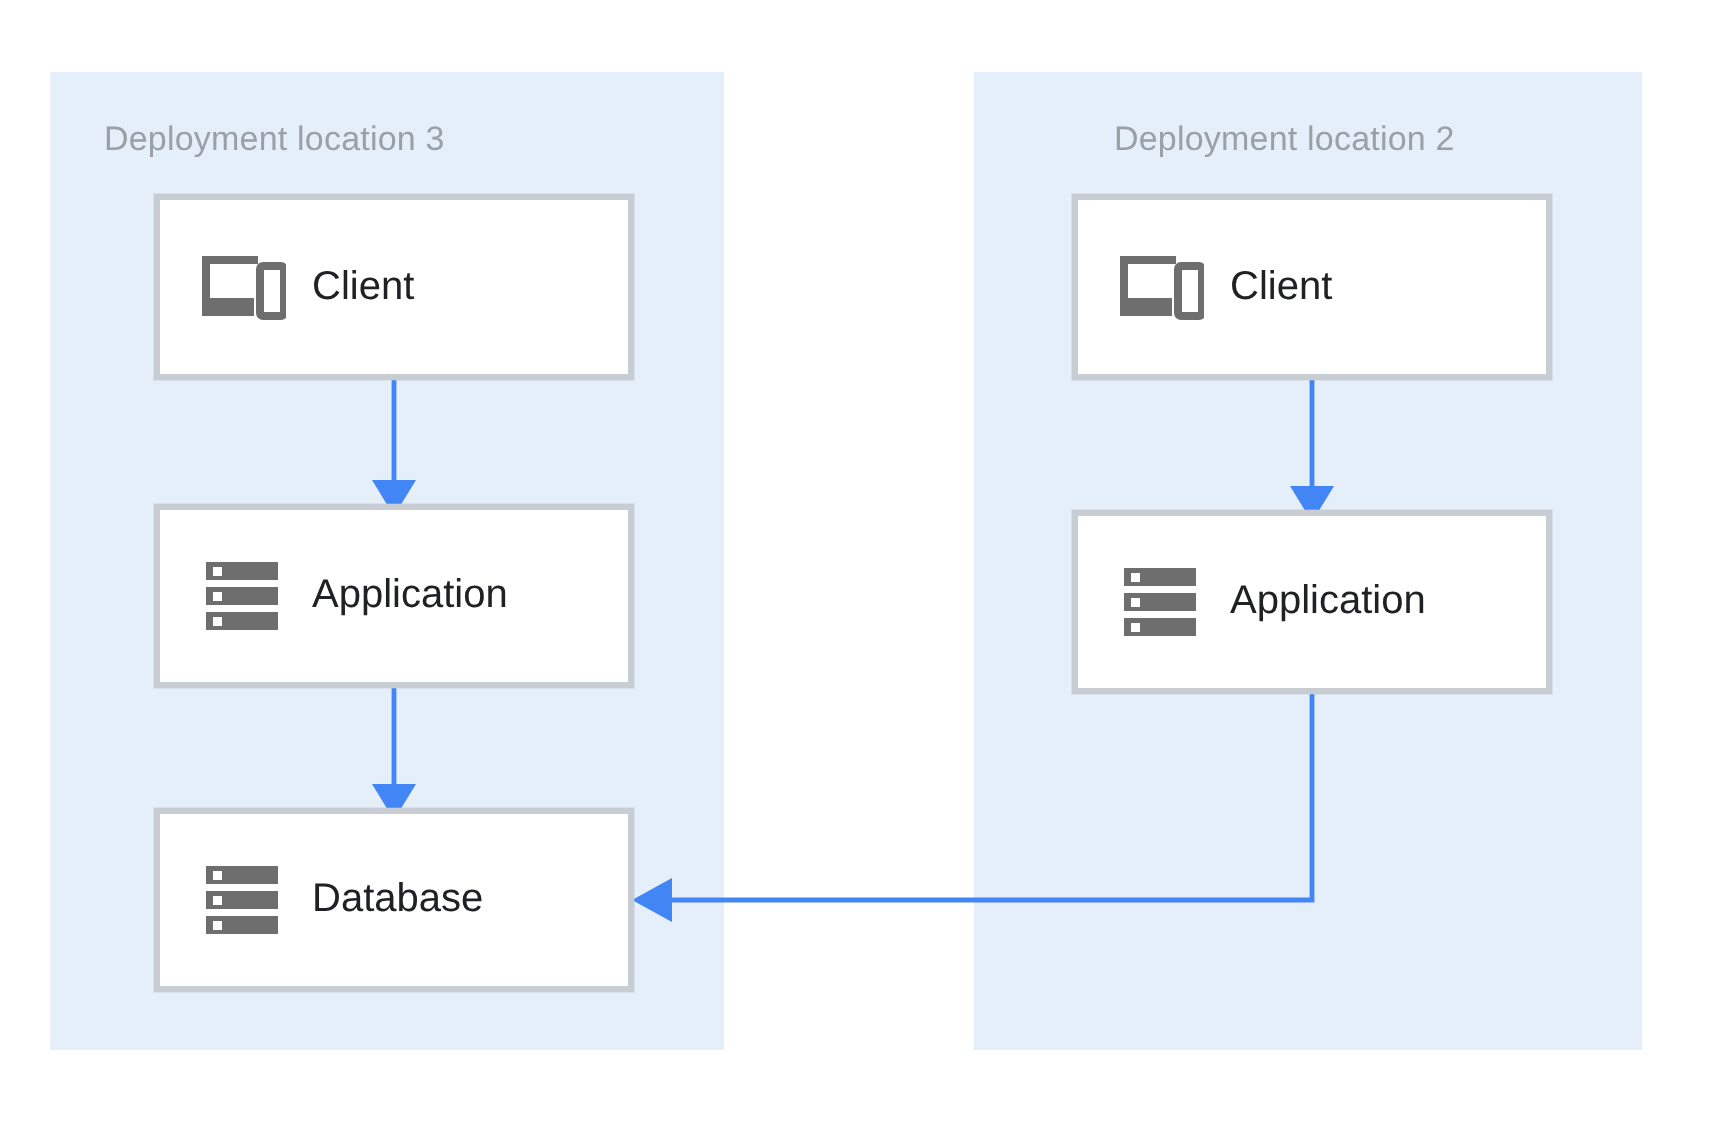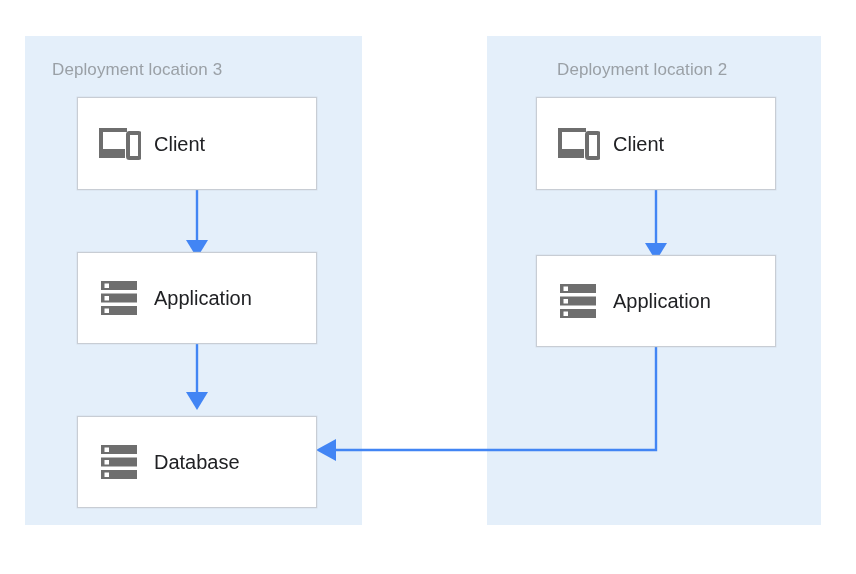--- a/index.html
+++ b/index.html
@@ -27,21 +27,21 @@
     position: absolute;
     font-family: "Liberation Sans", sans-serif;
     font-size: 17px;
     color: #9aa0a6;
     white-space: nowrap;
     letter-spacing: 0.1px;
   }
   .node {
     position: absolute;
     background: #ffffff;
-    border: 1px solid #14b8a6;
+    border: 3px solid #14b8a6;
     box-sizing: border-box;
     display: flex;
     align-items: center;
     box-shadow: 0 0 0 0.5px rgba(190,196,204,0.35);
   }
   .node-icon {
     position: absolute;
     left: 18px;
     top: 50%;
     transform: translateY(-50%);
@@ -127,21 +127,21 @@
         <rect x="5.5" y="4.5" width="4.5" height="4.5" fill="#ffffff"></rect>
         <rect x="2" y="14.5" width="36" height="9" fill="#6e6e6e"></rect>
         <rect x="5.5" y="17" width="4.5" height="4.5" fill="#ffffff"></rect>
         <rect x="2" y="27" width="36" height="9" fill="#6e6e6e"></rect>
         <rect x="5.5" y="29.5" width="4.5" height="4.5" fill="#ffffff"></rect>
       </svg>
     </span>
     <span class="node-label">Application</span>
   </div>
 
-  <div class="node" id="node-database-1" style="left: 77px; top: 416px; width: 240px; height: 92px; background: rgb(255, 255, 255); border-color: rgb(200, 205, 212);">
+  <div class="node" id="node-database-1" style="left: 77px; top: 404px; width: 240px; height: 92px; background: rgb(255, 255, 255); border-color: rgb(200, 205, 212);">
     <span class="node-icon">
       <svg width="40" height="38" viewBox="0 0 40 38" aria-hidden="true">
         <rect x="2" y="2" width="36" height="9" fill="#6e6e6e"></rect>
         <rect x="5.5" y="4.5" width="4.5" height="4.5" fill="#ffffff"></rect>
         <rect x="2" y="14.5" width="36" height="9" fill="#6e6e6e"></rect>
         <rect x="5.5" y="17" width="4.5" height="4.5" fill="#ffffff"></rect>
         <rect x="2" y="27" width="36" height="9" fill="#6e6e6e"></rect>
         <rect x="5.5" y="29.5" width="4.5" height="4.5" fill="#ffffff"></rect>
       </svg>
     </span>

